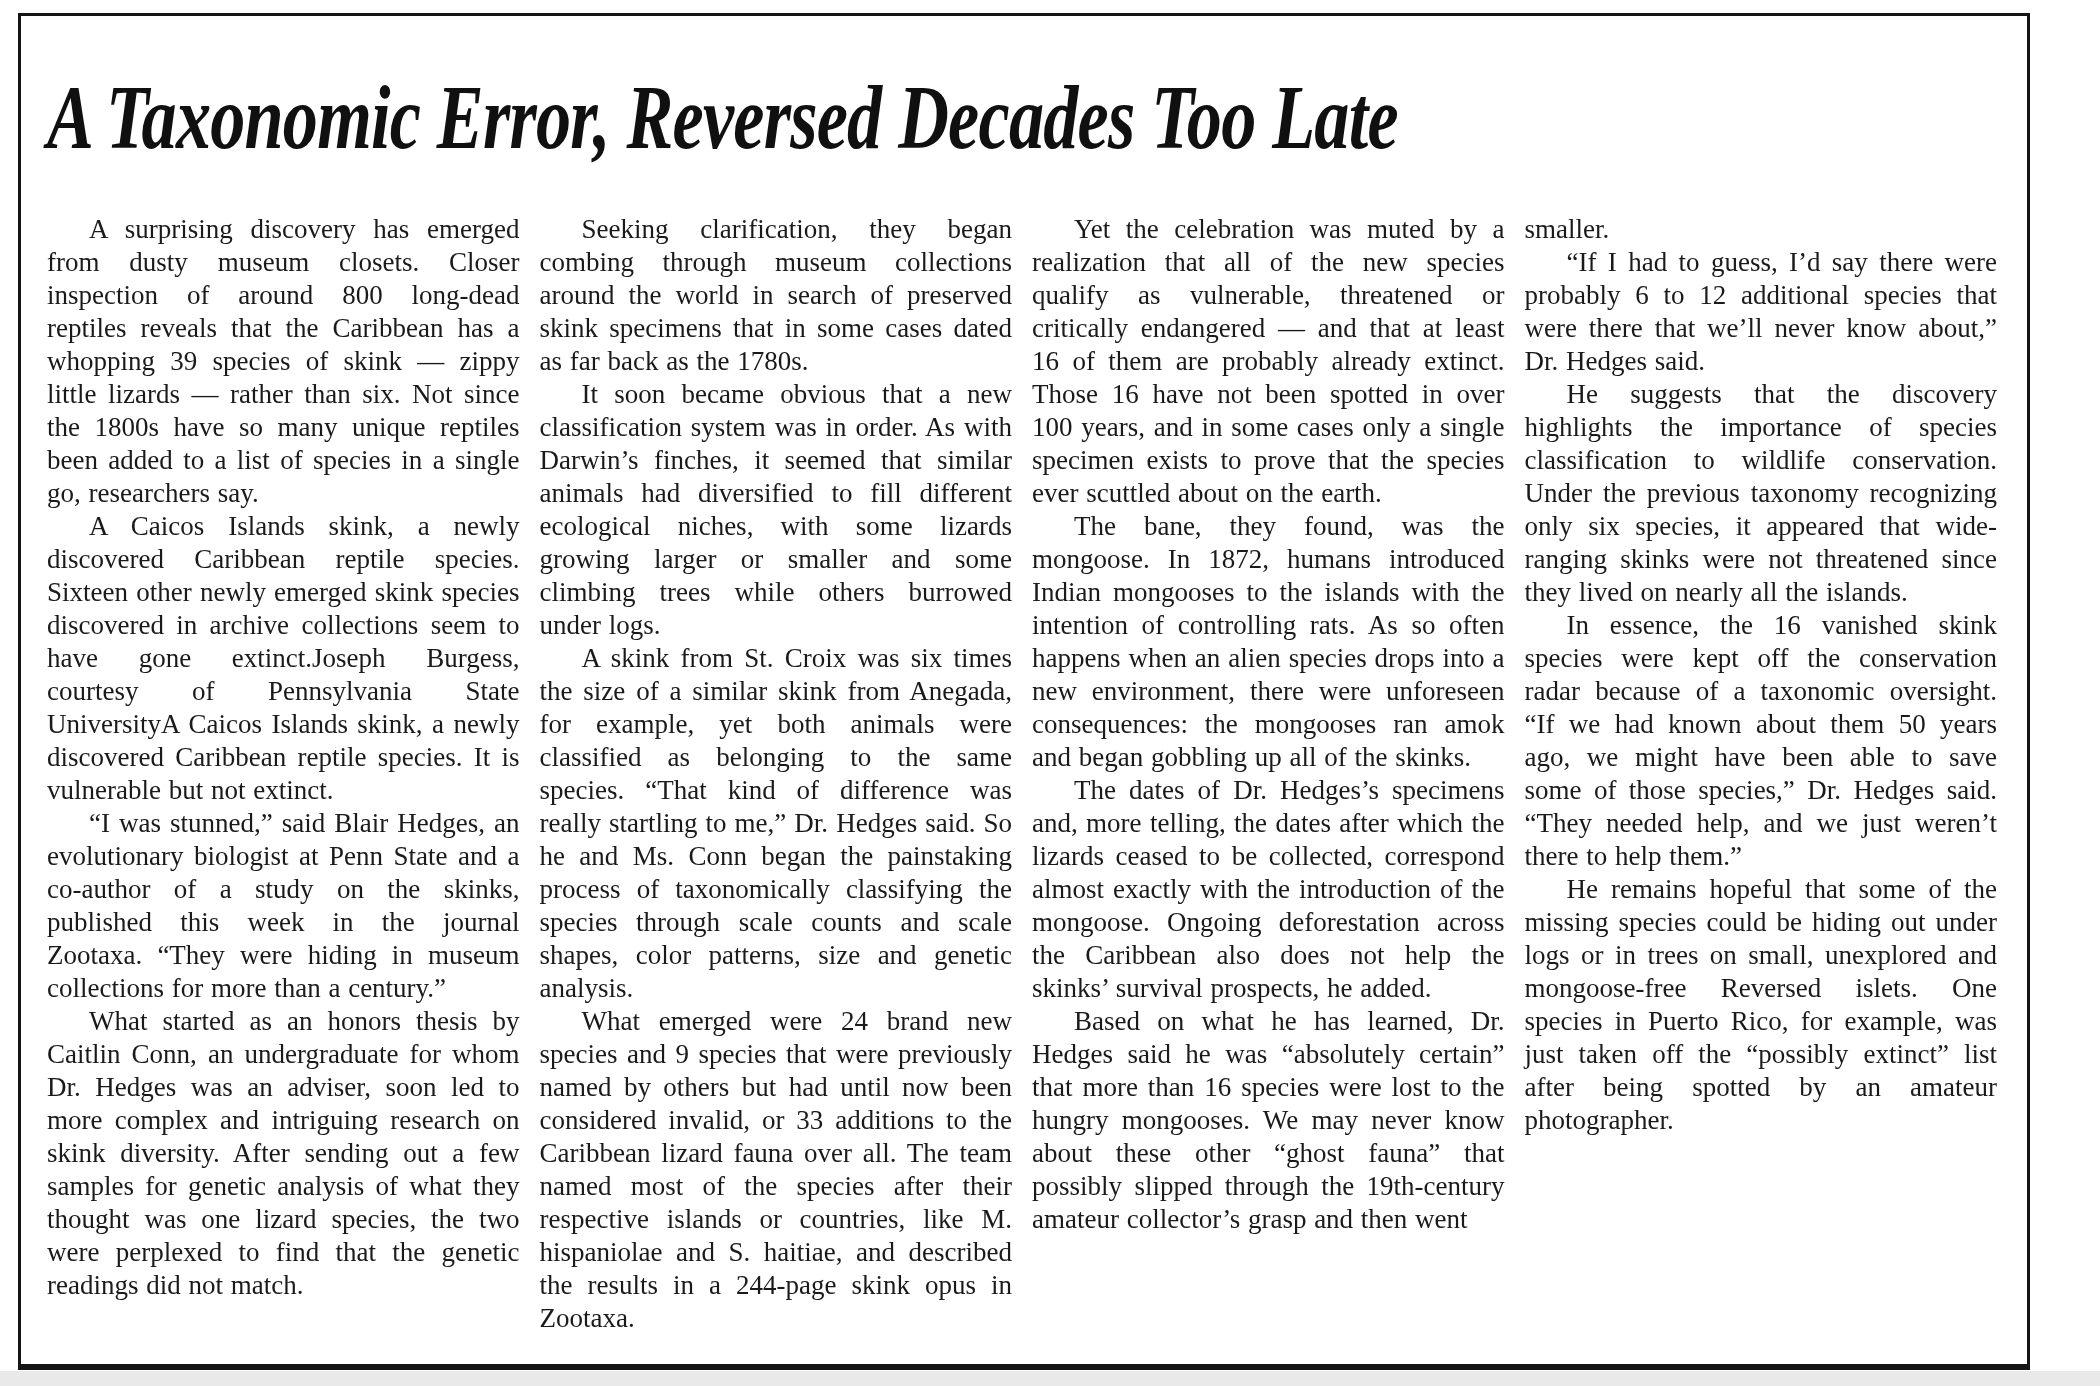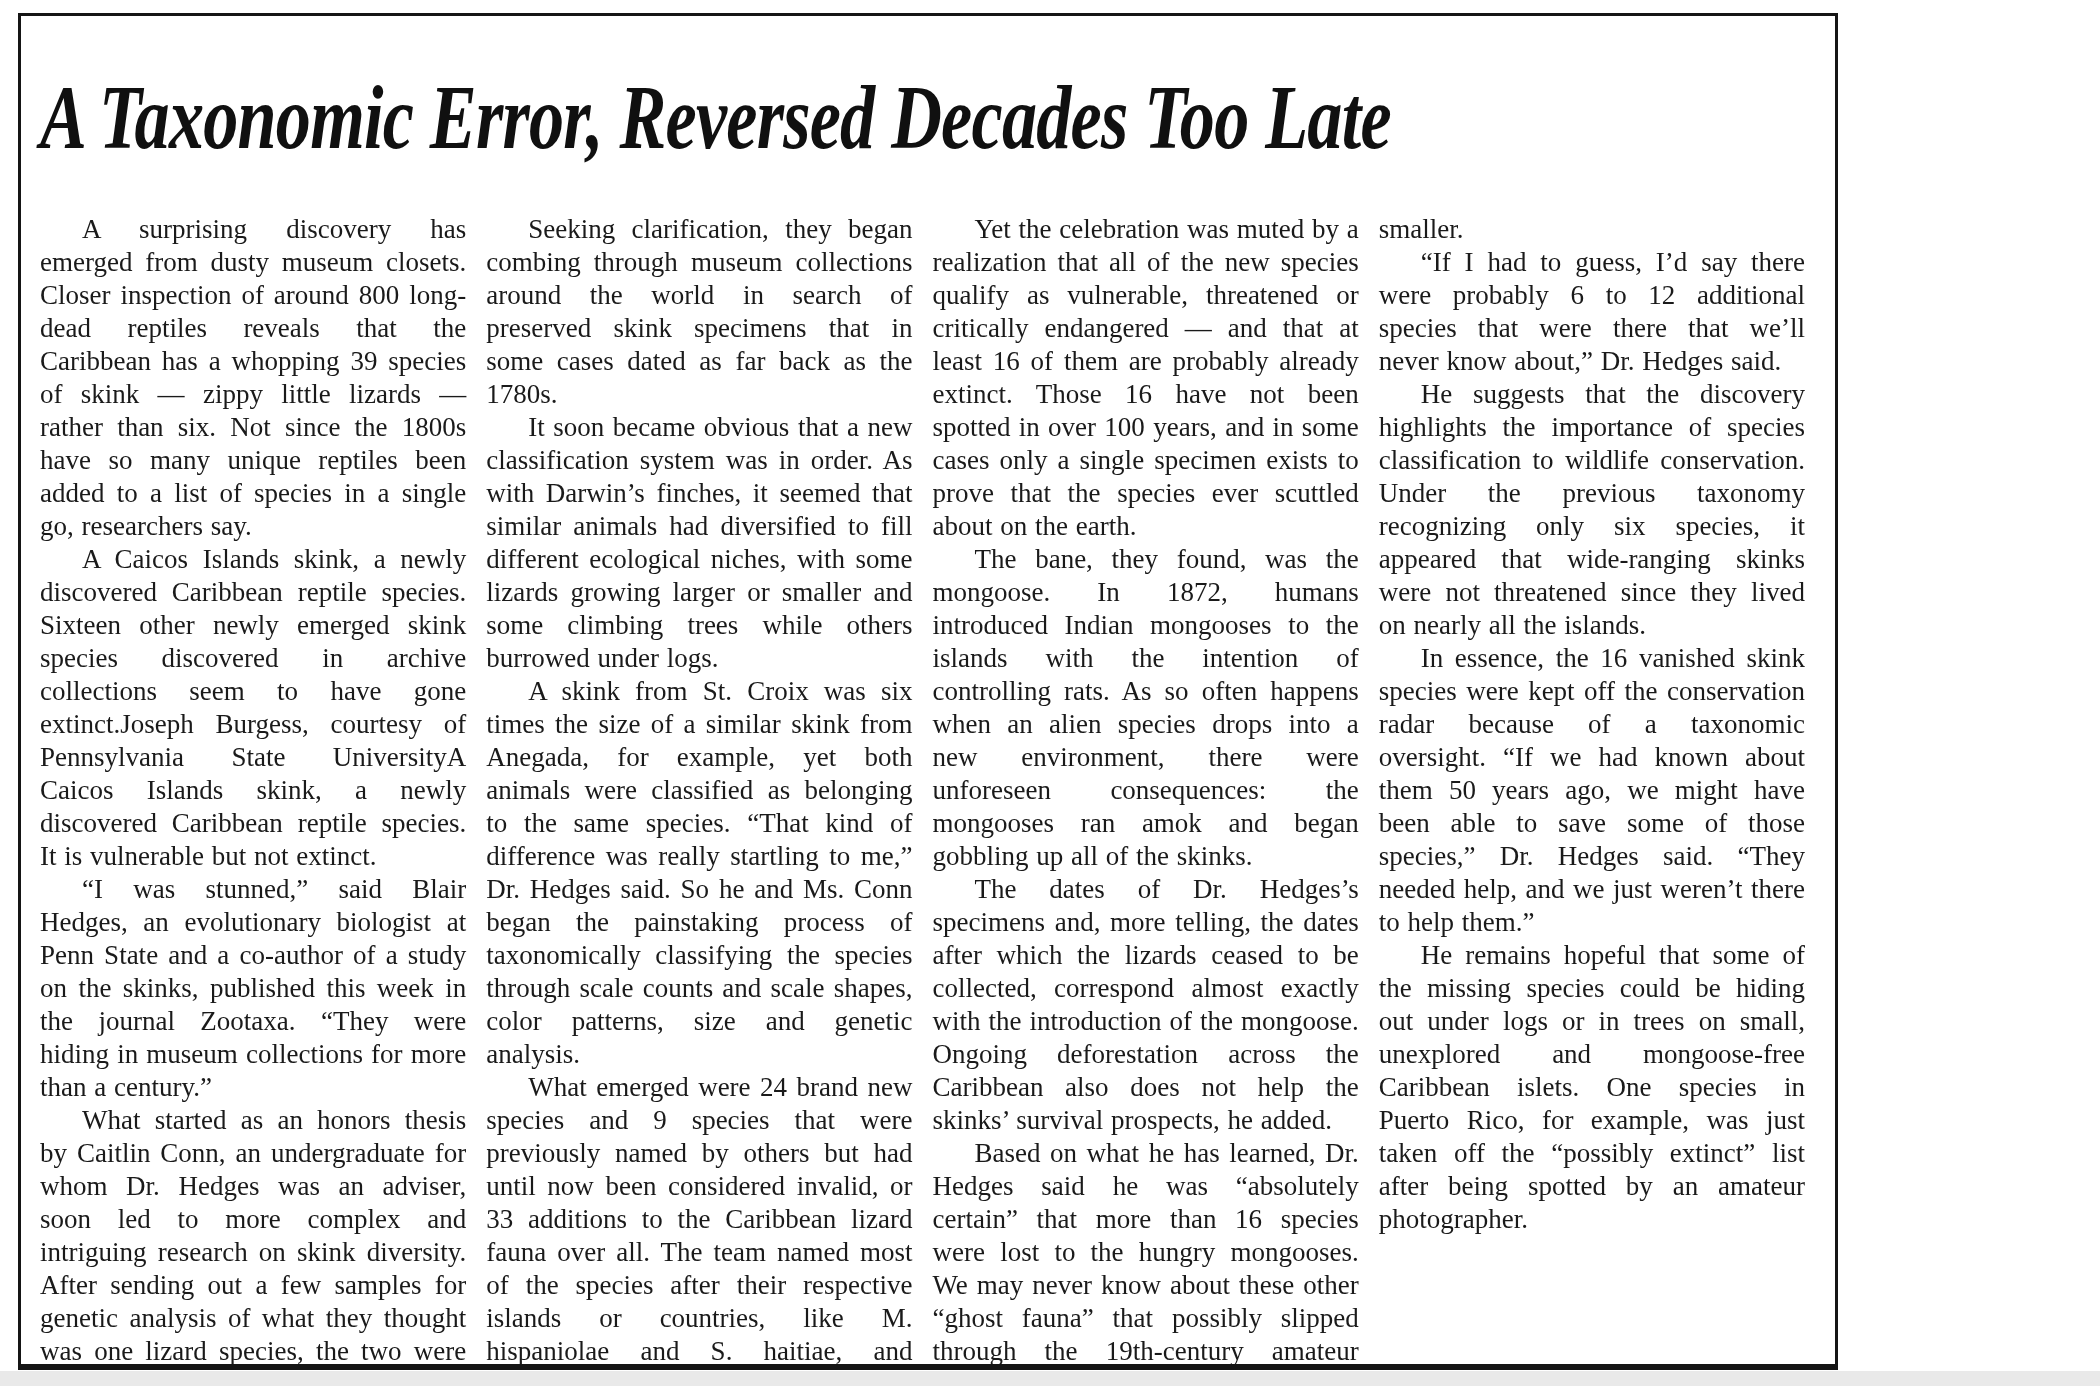--- a/index.html
+++ b/index.html
@@ -6,25 +6,25 @@
     --page-bg:#ffffff;
     --border-color:#151515;
     --text-color:#1a1a1a;
     --strip-color:#e9e9e9;
   }
   *{margin:0;padding:0;box-sizing:border-box;}
   html,body{width:2100px;height:1386px;overflow:hidden;background:var(--page-bg);}
   body{font-family:"Liberation Serif","DejaVu Serif",serif;color:var(--text-color);position:relative;}
 
   .page-frame{
-    position:absolute;left:18px;top:13px;width:1820px;height:1357px;
+    position:absolute;left:18px;top:13px;width:2012px;height:1357px;
     border:3px solid var(--border-color);
     border-bottom-width:6px;
     background:var(--page-bg);
-    padding:52px 30px 0 19px;
+    padding:52px 30px 0 26px;
     overflow:hidden;
   }
   .footer-strip{
     position:absolute;left:0;bottom:0;width:2100px;height:15px;
     background:var(--strip-color);
   }
 
   .headline{
     font-weight:bold;font-style:italic;
     font-size:90px;line-height:1.12;
@@ -75,18 +75,18 @@
         <p class="para">Yet the celebration was muted by a realization that all of the new species qualify as vulnerable, threatened or critically endangered — and that at least 16 of them are probably already extinct. Those 16 have not been spotted in over 100 years, and in some cases only a single specimen exists to prove that the species ever scuttled about on the earth.</p>
         <p class="para">The bane, they found, was the mongoose. In 1872, humans introduced Indian mongooses to the islands with the intention of controlling rats. As so often happens when an alien species drops into a new environment, there were unforeseen consequences: the mongooses ran amok and began gobbling up all of the skinks.</p>
         <p class="para">The dates of Dr. Hedges’s specimens and, more telling, the dates after which the lizards ceased to be collected, correspond almost exactly with the introduction of the mongoose. Ongoing deforestation across the Caribbean also does not help the skinks’ survival prospects, he added.</p>
         <p class="para">Based on what he has learned, Dr. Hedges said he was “absolutely certain” that more than 16 species were lost to the hungry mongooses. We may never know about these other “ghost fauna” that possibly slipped through the 19th-century amateur collector’s grasp and then went</p>
       </div>
       <div class="col">
         <p class="para cont">smaller.</p>
         <p class="para">“If I had to guess, I’d say there were probably 6 to 12 additional species that were there that we’ll never know about,” Dr. Hedges said.</p>
         <p class="para">He suggests that the discovery highlights the importance of species classification to wildlife conservation. Under the previous taxonomy recognizing only six species, it appeared that wide-ranging skinks were not threatened since they lived on nearly all the islands.</p>
         <p class="para">In essence, the 16 vanished skink species were kept off the conservation radar because of a taxonomic oversight. “If we had known about them 50 years ago, we might have been able to save some of those species,” Dr. Hedges said. “They needed help, and we just weren’t there to help them.”</p>
-        <p class="para">He remains hopeful that some of the missing species could be hiding out under logs or in trees on small, unexplored and mongoose-free Caribbean islets. One species in Puerto Rico, for example, was just taken off the “possibly extinct” list after being spotted by an amateur photographer.</p>
+        <p class="para">He remains hopeful that some of the missing species could be hiding out under logs or in trees on small, unexplored and mongoose-free Reversed islets. One species in Puerto Rico, for example, was just taken off the “possibly extinct” list after being spotted by an amateur photographer.</p>
       </div>
     </div>
 </div>
 
 <div class="footer-strip"></div>
 
 </body></html>

